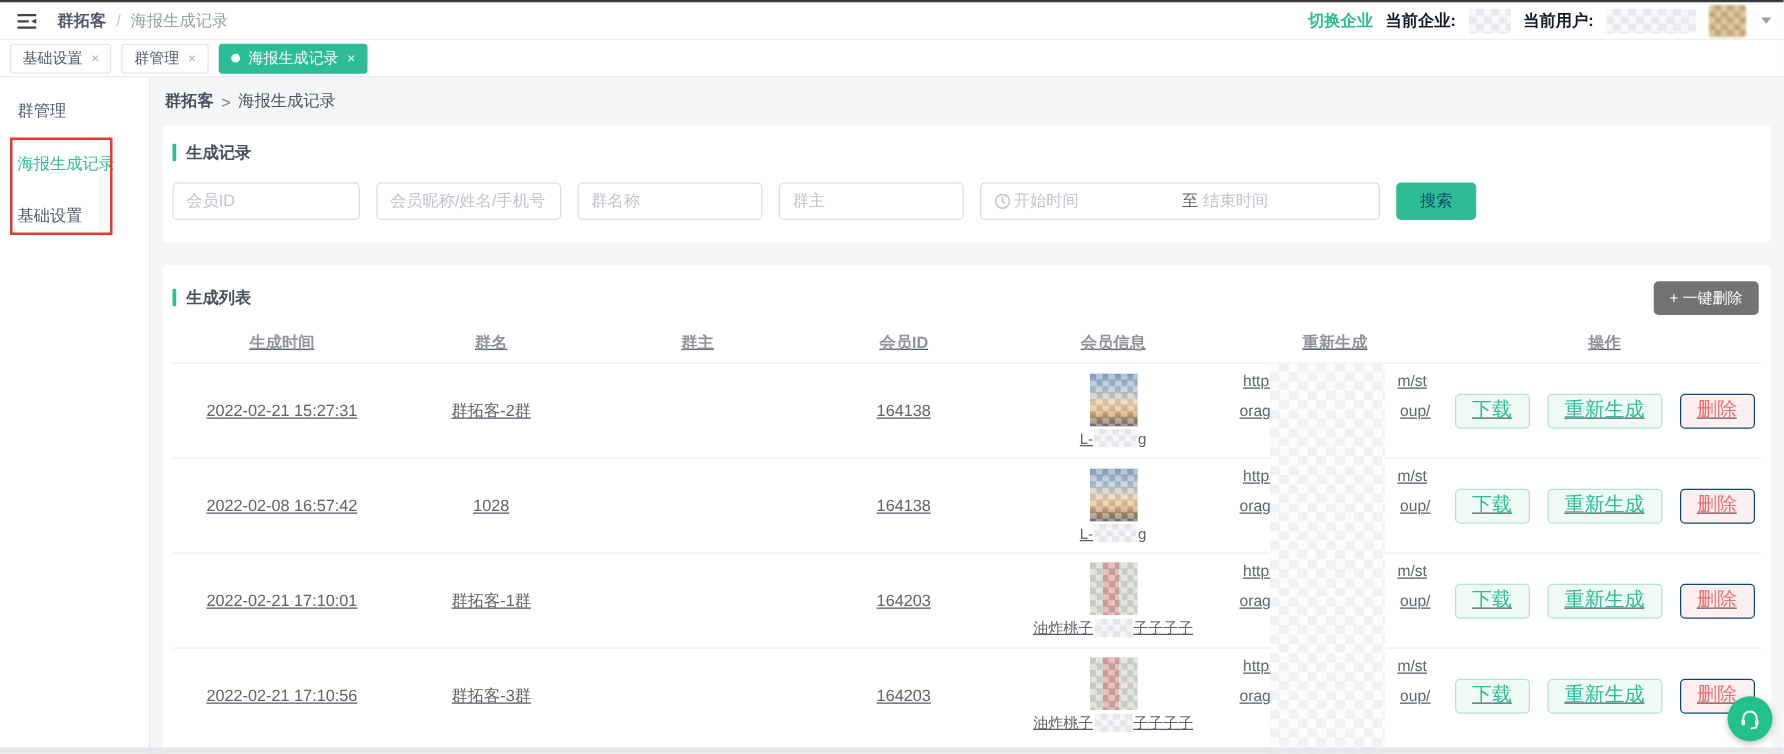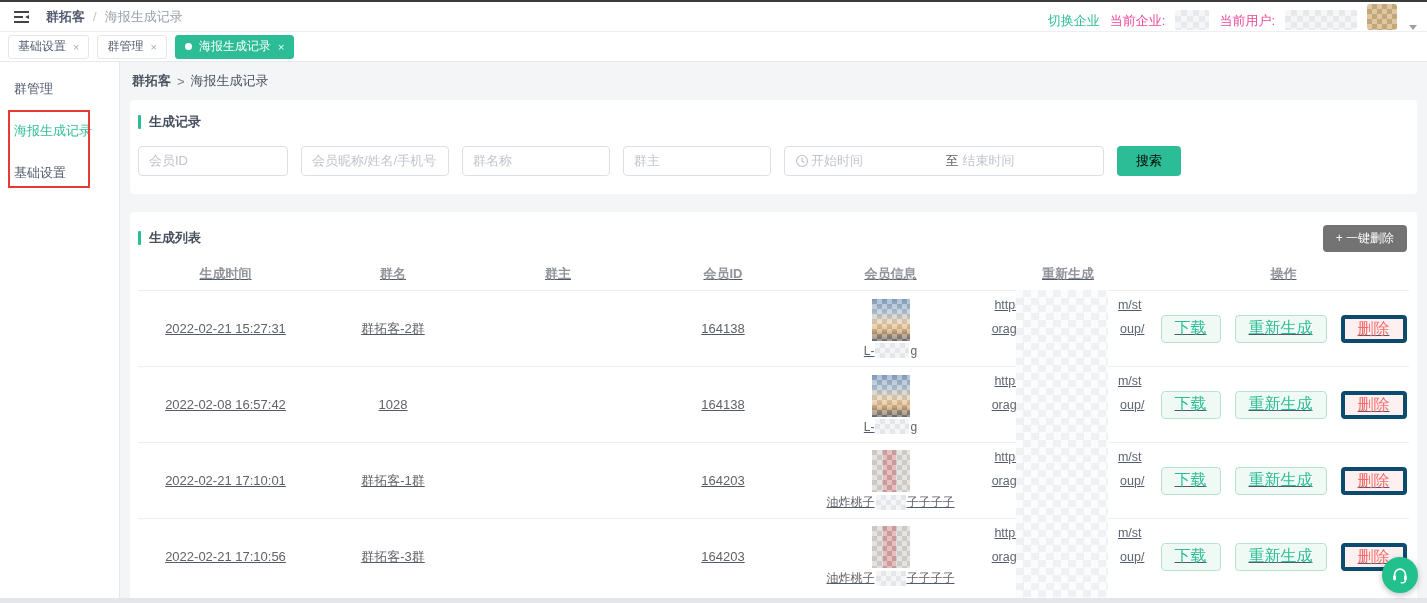--- a/index.html
+++ b/index.html
@@ -13,23 +13,23 @@
 
   
   .app-header {
     height:30px; background:#fff; display:flex; align-items:center;
     padding:0 10px; border-bottom:1px solid #eceef1;
   }
   .menu-toggle { width:22px; height:20px; display:flex; align-items:center; justify-content:center; cursor:pointer; }
   .crumb-root { font-weight:bold; color:#515a6e; margin-left:14px; }
   .crumb-sep  { color:#c0c4cc; margin:0 8px; }
   .crumb-cur  { color:#97a0ab; }
-  .header-right { margin-left:auto; display:flex; align-items:flex-end; gap:10px; }
+  .header-right { margin-left:auto; display:flex; align-items:center; gap:10px;font-weight:bold; }
   .link-green { color:#2dbd96; cursor:pointer; }
-  .hdr-label { color:#ec4899; }
+  .hdr-label { color:#0f172a; }
   .blur-chip { display:inline-block; height:20px; border-radius:2px;
     background:repeating-conic-gradient(#e7e9ec 0% 25%, #f5f6f8 0% 50%) 0 0/12px 12px; filter:blur(.6px); }
   .blur-chip.w34 { width:34px; }
   .blur-chip.w72 { width:72px; }
   .blur-avatar { display:inline-block; width:30px; height:26px; border-radius:3px;
     background:repeating-conic-gradient(#c5a678 0% 25%, #dcc9a4 0% 50%) 0 0/10px 10px; filter:blur(.7px); }
   .caret-down { width:0; height:0; border-left:4px solid transparent; border-right:4px solid transparent;
     border-top:5px solid #9aa0a8; margin-left:2px; cursor:pointer; }
 
   
@@ -61,21 +61,21 @@
   .title-bar { width:3px; height:14px; background:#2dbd96; margin-right:8px; border-radius:1px; }
 
   .search-row { display:flex; align-items:center; gap:13px; margin-top:15px; }
   .inp { height:30px; border:1px solid #dcdfe6; border-radius:4px; background:#fff;
     display:flex; align-items:center; padding:0 10px; color:#c0c4cc; font-size:13px; cursor:text; }
   .inp.w150 { width:150px; } .inp.w148 { width:148px; }
   .daterange { width:320px; justify-content:flex-start; gap:0; }
   .daterange .seg { flex:1; color:#c0c4cc; }
   .daterange .to { color:#606266; padding:0 4px; }
   .clock { margin-right:2px; display:flex; align-items:center; }
-  .btn-search { height:30px; padding:0 19px; background:#2dbd96; color:#000000; border:none;
+  .btn-search { height:30px; padding:0 19px; background:#2dbd96; color:#0c4a6e; border:none;
     border-radius:4px; font-size:13px; cursor:pointer; }
 
   
   .card-list { margin-top:18px; padding:12px 8px 0; position:relative; height:520px; }
   .list-head { display:flex; align-items:center; height:28px; }
   .btn-batch-del { margin-left:auto; margin-right:2px; height:27px; padding:0 13px; background:#737373;
     color:#fff; border:none; border-radius:4px; font-size:12px; cursor:pointer; }
 
   .tbl { width:100%; margin-top:6px;text-decoration:underline; }
   .tr { display:grid; grid-template-columns:175px 160px 170px 160px 175px 180px 1fr; align-items:center; }
@@ -96,21 +96,21 @@
 
   .url-cell { font-size:12.5px; color:#5f6672; line-height:24px; }
   .url-line { display:flex; justify-content:center; align-items:center; }
   .url-gap { display:inline-block; width:86px; height:1px; }
   .mosaic-strip { position:absolute; left:886px; top:78px; bottom:0; width:92px; z-index:3;
     background:repeating-conic-gradient(#eff1f3 0% 25%, #fbfcfd 0% 50%) 0 0/15px 15px; filter:blur(.6px); }
 
   .actions { display:flex; justify-content:center; gap:14px; }
   .btn-plain { height:28px; padding:0 13px; border-radius:4px; font-size:16px; cursor:pointer; }
   .btn-green { background:#f0faf5; border:1px solid #b5e3d0; color:#2dbd96; }
-  .btn-red   { background:#fef0f0; border:4px solid #0c4a6e; color:#f56c6c; }
+  .btn-red   { background:#fef0f0; border:1px solid #0c4a6e; color:#f56c6c; }
 
   
   .cs-float { position:absolute; right:9px; bottom:10px; width:36px; height:36px; border-radius:50%;
     background:#21c08c; display:flex; align-items:center; justify-content:center; cursor:pointer;
     box-shadow:0 2px 6px rgba(0,0,0,.25); z-index:9; }
   .bottom-scrollbar { position:absolute; left:0; right:0; bottom:0; height:5px; background:#e4e6e9; z-index:8; }
 </style>
 </head>
 <body>
 

